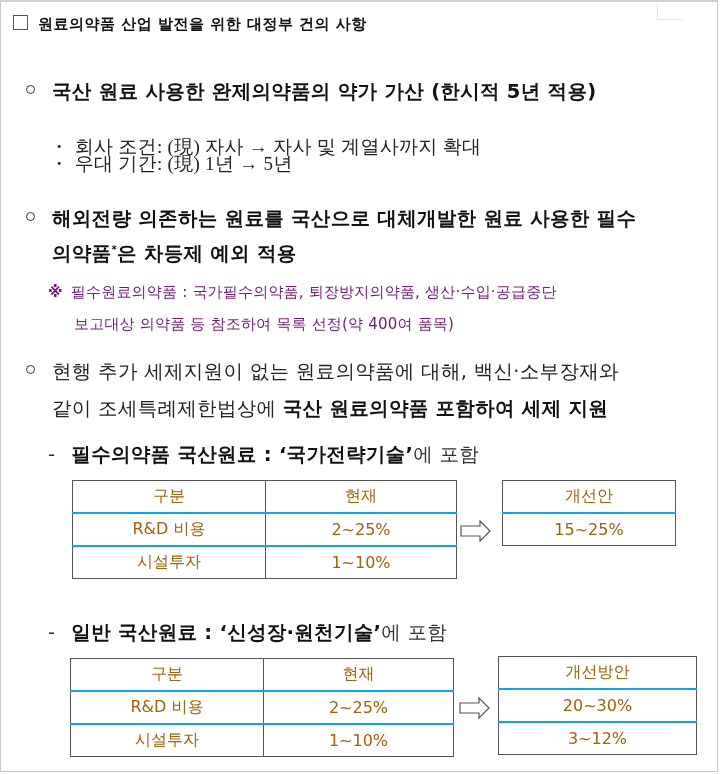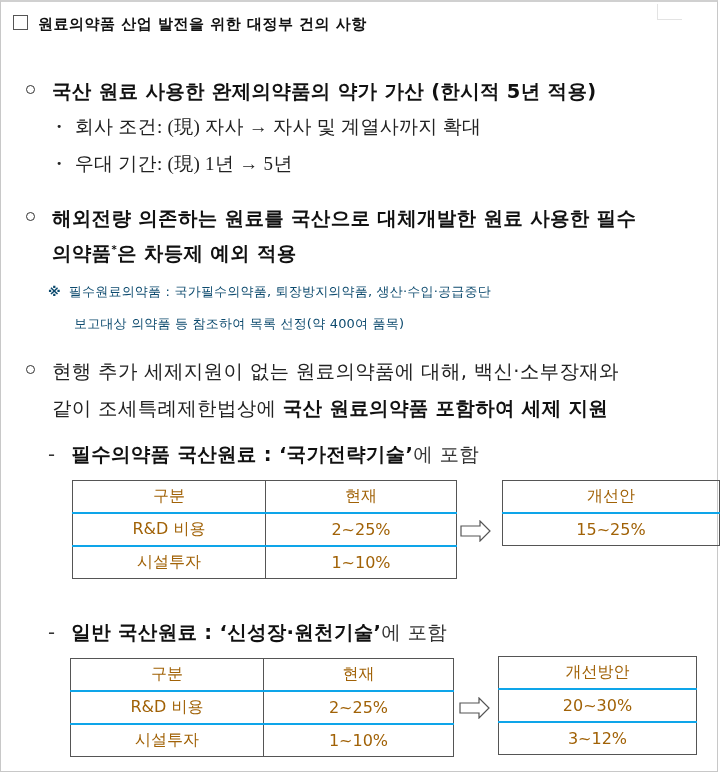--- a/index.html
+++ b/index.html
@@ -10,21 +10,21 @@
   .corner-mark { position:absolute; left:656px; top:2px; width:24px; height:15px;
                  border-left:1px solid #e3e3e3; border-bottom:1px solid #e3e3e3; }
   .line { position:absolute; white-space:nowrap; }
   .b { font-weight:bold; }
   .sq { display:inline-block; width:15px; height:15px; border:1px solid #555; vertical-align:-1px; margin-right:10px; box-sizing:border-box; }
   .title { left:13px; top:15px; font-size:15px; font-weight:bold; letter-spacing:0.5px; }
   .l1 { font-size:19.5px; letter-spacing:0.3px; }
   .circ { display:inline-block; width:9px; height:9px; border:1.3px solid #333; border-radius:50%; margin-right:17px; vertical-align:4px; box-sizing:border-box; }
   .l2 { font-size:19px; font-family:"Liberation Serif","DejaVu Serif", serif; color:#222; letter-spacing:0.3px; }
   .dot { display:inline-block; margin-right:12px; font-weight:bold; }
-  .note { font-size:13px; color:#0c4a6e; letter-spacing:0.2px; }
+  .note { font-size:15px; color:#701a75; letter-spacing:0.2px; }
   .dash { display:inline-block; margin-right:16px; color:#333; }
   .normal { font-weight:normal; color:#333; }
   table.t { position:absolute; border-collapse:collapse; font-size:16px; color:#a16207; }
   table.t td { border:1.5px solid #555; text-align:center; padding:0; height:31px; }
   table.t tr + tr td { border-top:2px solid #0ea5e9; }
   .arrow { position:absolute; }
 </style>
 </head>
 <body>
 
@@ -32,21 +32,21 @@
   <div class="corner-mark"></div>
 </div>
 
 <div class="line title">
   <span class="sq"></span><span>원료의약품 산업 발전을 위한 대정부 건의 사항</span>
 </div>
 
 <div class="line l1 b" style="left:26px; top:78px;">
   <span class="circ"></span><span>국산 원료 사용한 완제의약품의 약가 가산 (한시적 5년 적용)</span>
 </div>
-<div class="line l2" style="left:56px; top:114px;">
+<div class="line l2" style="left:56px; top:134px;">
   <span class="dot">·</span><span>회사 조건: (現) 자사 → 자사 및 계열사까지 확대</span>
 </div>
 <div class="line l2" style="left:56px; top:151px;">
   <span class="dot">·</span><span>우대 기간: (現) 1년 → 5년</span>
 </div>
 
 <div class="line l1 b" style="left:26px; top:205px;">
   <span class="circ"></span><span>해외전량 의존하는 원료를 국산으로 대체개발한 원료 사용한 필수</span>
 </div>
 <div class="line l1 b" style="left:52px; top:240px;">
@@ -84,21 +84,21 @@
     <td>시설투자</td>
     <td>1~10%</td>
   </tr>
 </tbody>
   </table>
 
 <svg class="arrow" style="left:460px; top:520px;" width="32" height="22" viewBox="0 0 32 22">
   <path d="M1 6 H20 V1 L30 11 L20 21 V16 H1 Z" fill="#fff" stroke="#555" stroke-width="1.2"></path>
 </svg>
 
-<table class="t" style="left:502px; top:480px; width:218px;">
+<table class="t" style="left:502px; top:480px; width:174px;">
   <tbody>
       <tr>
         <td>개선안</td>
       </tr>
   <tr>
         <td>15~25%</td>
       </tr>
 </tbody>
   </table>
 

